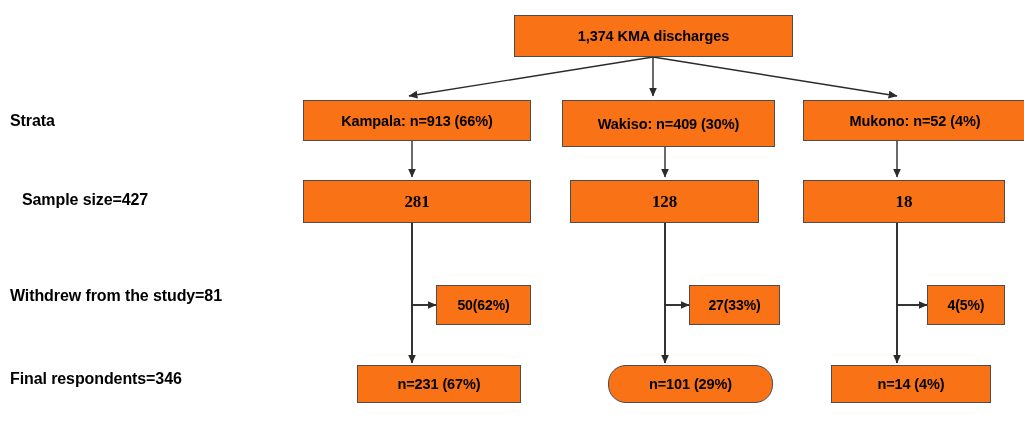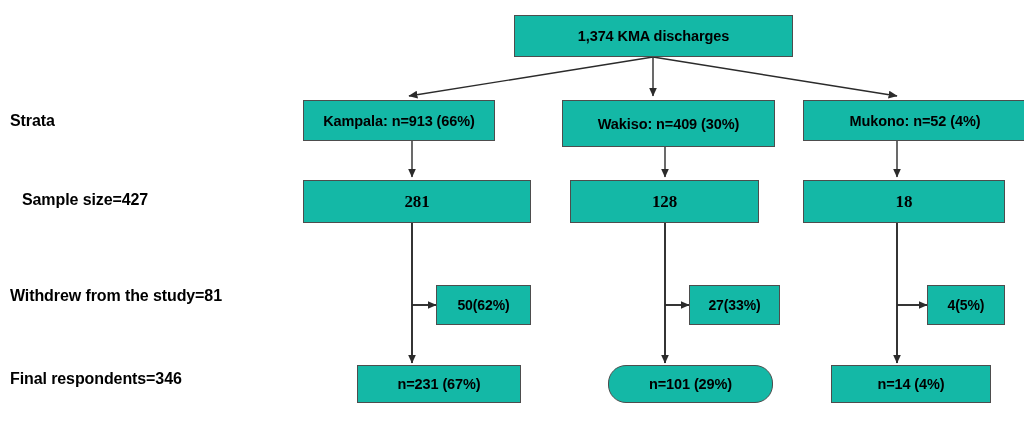--- a/index.html
+++ b/index.html
@@ -28,21 +28,21 @@
     font-family: "Liberation Sans", sans-serif;
     font-weight: bold;
     font-size: 16px;
     color: #000000;
     white-space: nowrap;
     letter-spacing: -0.1px;
   }
   .node-box {
     position: absolute;
     box-sizing: border-box;
-    background: #14b8a6;
+    background: #f97316;
     border: 1.6px solid #4d4d4d;
     display: flex;
     align-items: center;
     justify-content: center;
     color: #000000;
     text-align: center;
   }
   .node-box .node-text {
     font-family: "Liberation Sans", sans-serif;
     font-weight: bold;
@@ -90,21 +90,21 @@
 
   <div class="row-label" style="left:10px; top:112px;">Strata</div>
   <div class="row-label" style="left:10px; top:191px;margin-left:12px;">Sample size=427</div>
   <div class="row-label" style="left:10px; top:287px;">Withdrew from the study=81</div>
   <div class="row-label" style="left:10px; top:370px;text-align:right;">Final respondents=346</div>
 
   <div class="node-box" style="left:514px; top:15px; width:279px; height:42px;">
     <span class="node-text">1,374 KMA discharges</span>
   </div>
 
-  <div class="node-box" style="left:303px; top:100px; width:192px; height:41px;">
+  <div class="node-box" style="left:303px; top:100px; width:228px; height:41px;">
     <span class="node-text">Kampala: n=913 (66%)</span>
   </div>
   <div class="node-box" style="left:562px; top:100px; width:213px; height:47px;">
     <span class="node-text">Wakiso: n=409 (30%)</span>
   </div>
   <div class="node-box" style="left:803px; top:100px; width:224px; height:41px;justify-content:center;">
     <span class="node-text">Mukono: n=52 (4%)</span>
   </div>
 
   <div class="node-box count-box" style="left:303px; top:180px; width:228px; height:43px;">

